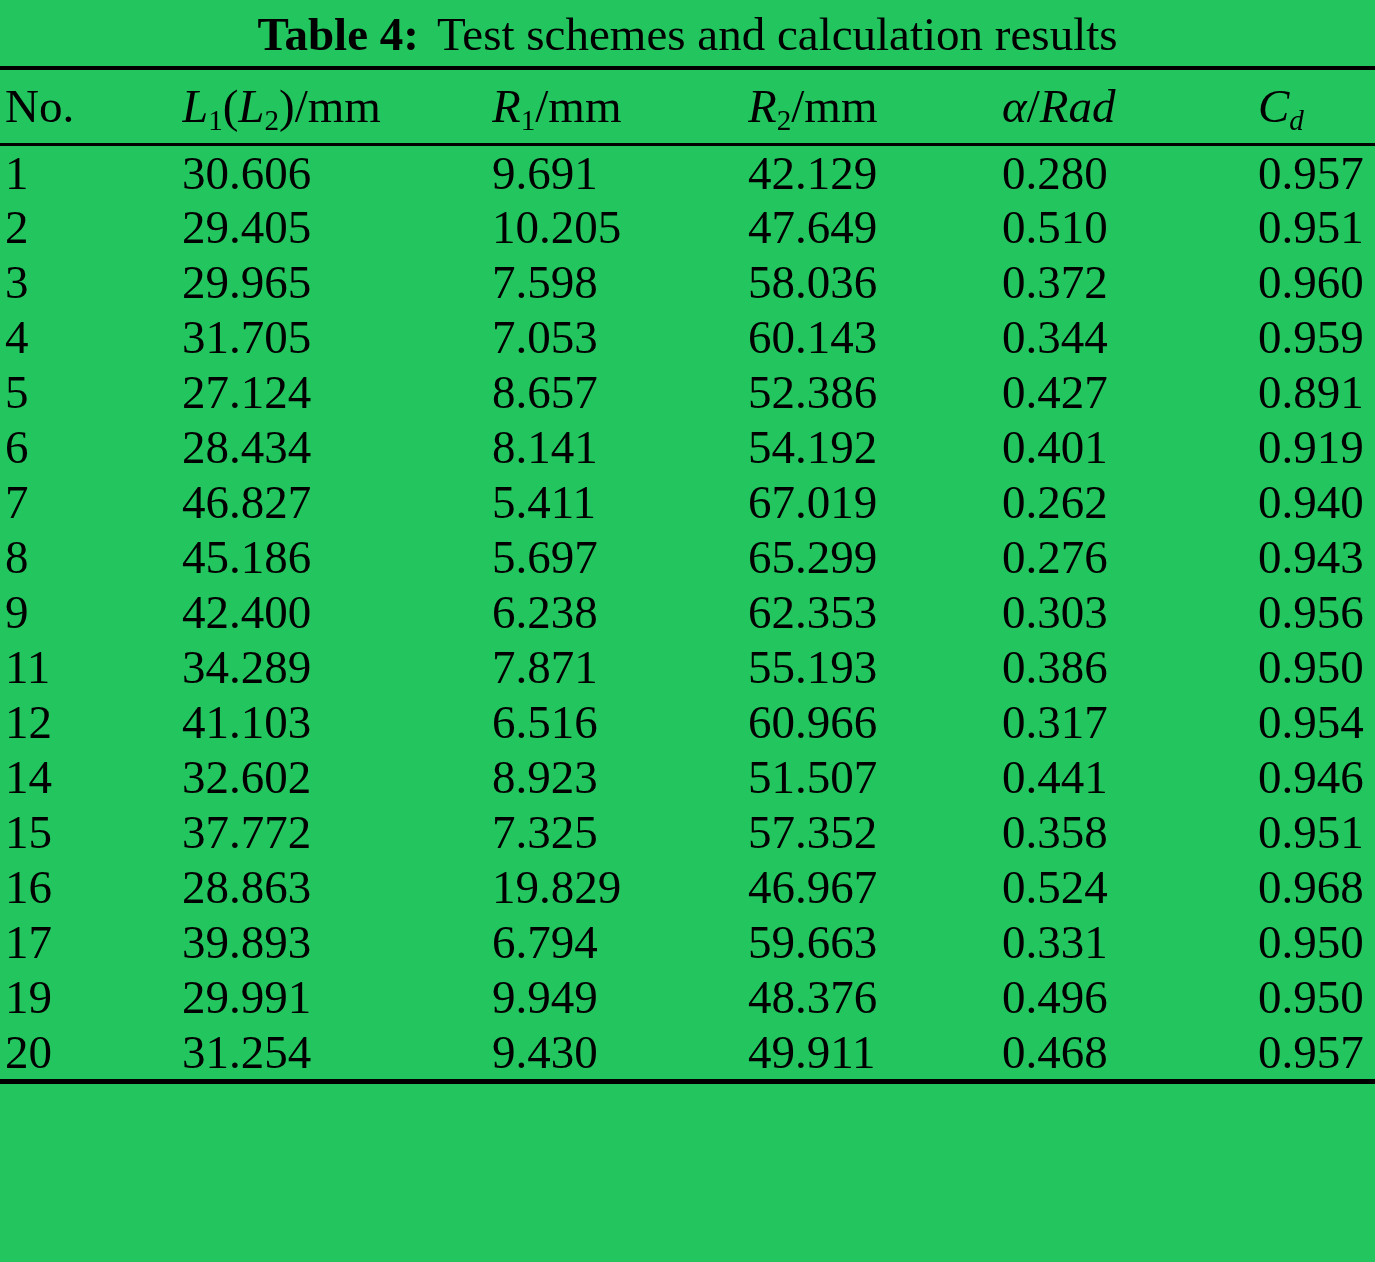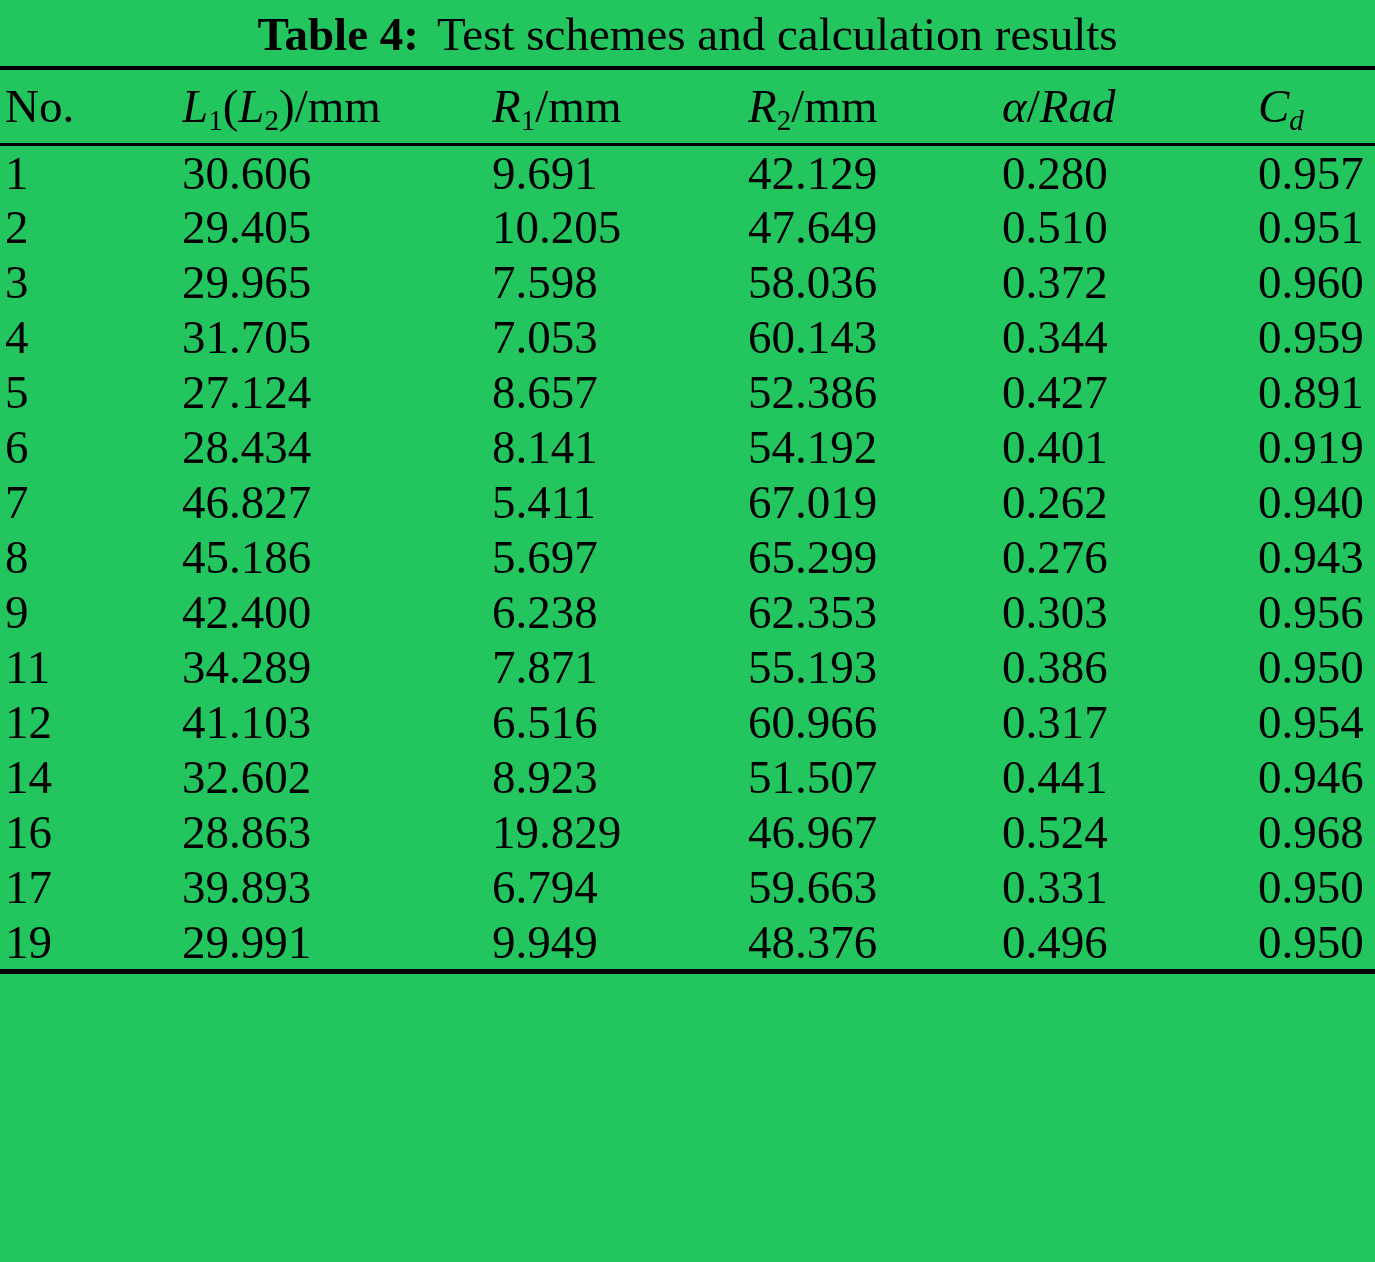--- a/index.html
+++ b/index.html
@@ -189,20 +189,28 @@
         </tr>
         <tr>
           <td>14</td>
           <td>32.602</td>
           <td>8.923</td>
           <td>51.507</td>
           <td>0.441</td>
           <td>0.946</td>
         </tr>
         <tr>
+          <td>15</td>
+          <td>37.772</td>
+          <td>7.325</td>
+          <td>57.352</td>
+          <td>0.358</td>
+          <td>0.951</td>
+        </tr>
+        <tr>
           <td>16</td>
           <td>28.863</td>
           <td>19.829</td>
           <td>46.967</td>
           <td>0.524</td>
           <td>0.968</td>
         </tr>
         <tr>
           <td>17</td>
           <td>39.893</td>
@@ -212,16 +220,24 @@
           <td>0.950</td>
         </tr>
         <tr>
           <td>19</td>
           <td>29.991</td>
           <td>9.949</td>
           <td>48.376</td>
           <td>0.496</td>
           <td>0.950</td>
         </tr>
+        <tr>
+          <td>20</td>
+          <td>31.254</td>
+          <td>9.430</td>
+          <td>49.911</td>
+          <td>0.468</td>
+          <td>0.957</td>
+        </tr>
       </tbody>
   </table>
 
 </div>
 
 </body></html>

